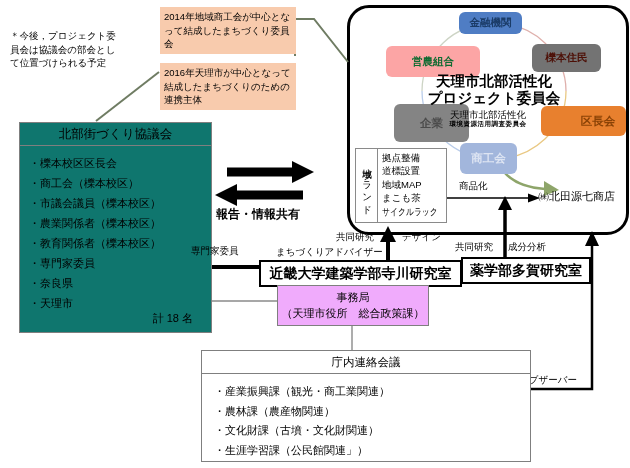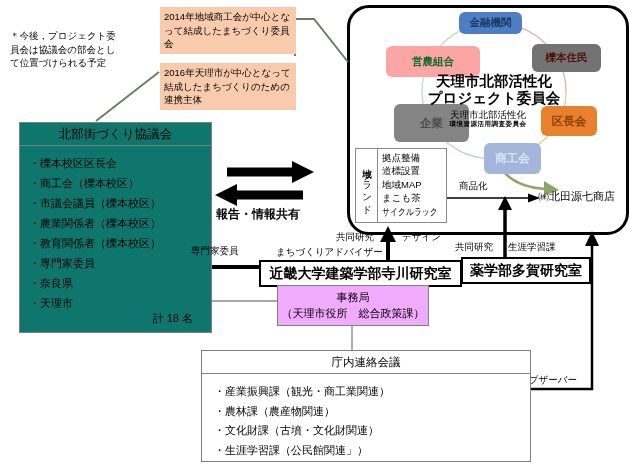--- a/index.html
+++ b/index.html
@@ -25,22 +25,22 @@
   .council .total{position:absolute;right:18px;bottom:6px;font-size:11px;}
 
   
   .proj{left:347px;top:5px;width:276px;height:224px;border:3.5px solid #000;border-radius:22px;background:#fff;}
 
   .node{border-radius:6px;display:flex;align-items:center;justify-content:center;font-size:10.5px;font-weight:bold;}
   .n-finance{left:459px;top:12px;width:63px;height:22px;background:#4f7dc4;color:#1b3c68;}
   .n-farm{left:386px;top:46px;width:94px;height:31px;background:#fca5a5;color:#0e6b31;}
   .n-residents{left:532px;top:44px;width:69px;height:28px;background:#737373;color:#4d0f06;}
   .n-company{left:386px;top:104px;width:75px;height:38px;background:#848484;color:#4b4b4b;font-size:11.5px;margin-left:8px;}
-  .n-ward{left:541px;top:106px;width:56px;height:30px;background:#e8802e;color:#8a4206;font-size:11.5px;}
-  .n-commerce{left:484px;top:143px;width:57px;height:31px;background:#a2b6dc;color:#dde4f2;font-size:11.5px;}
+  .n-ward{left:541px;top:106px;width:56px;height:30px;background:#e8802e;color:#8a4206;font-size:11.5px;padding-left:29px;}
+  .n-commerce{left:460px;top:143px;width:57px;height:31px;background:#a2b6dc;color:#dde4f2;font-size:11.5px;}
 
   .proj-title{left:399px;top:73px;width:190px;text-align:center;font-size:14.5px;font-weight:bold;line-height:17px;}
   .proj-sub1{left:399px;top:109px;width:178px;text-align:center;font-size:9.5px;}
   .proj-sub2{left:399px;top:120px;width:178px;text-align:center;font-size:6.5px;font-weight:bold;letter-spacing:.5px;}
 
   
   .brand{left:355px;top:148px;width:90px;height:73px;border:1px solid #8a8a8a;background:#fff;display:flex;}
   .brand .vlabel{width:21px;border-right:1px solid #8a8a8a;writing-mode:vertical-rl;text-orientation:upright;
     font-size:9.5px;letter-spacing:1px;display:flex;align-items:center;justify-content:center;}
   .brand .bitems{flex:1;padding:2px 0 0 4px;font-size:9.5px;line-height:13.4px;white-space:nowrap;}
@@ -190,21 +190,21 @@
 
   <div class="abs store z3">㈱北田源七商店</div>
   <div class="abs commercial z3 flow">商品化</div>
 
   <div class="abs flow f-report z3">報告・情報共有</div>
   <div class="abs flow f-expert z3">専門家委員</div>
   <div class="abs flow f-advisor z3">まちづくりアドバイザー</div>
   <div class="abs flow f-jrl z3">共同研究</div>
   <div class="abs flow f-design z3">デザイン</div>
   <div class="abs flow f-jrr z3">共同研究</div>
-  <div class="abs flow f-comp z3">生涯学習課</div>
+  <div class="abs flow f-comp z3">成分分析</div>
   <div class="abs flow f-observer z3">オブザーバー</div>
 
   <div class="abs lab lab-arch z3">近畿大学建築学部寺川研究室</div>
   <div class="abs lab lab-pharm z3">薬学部多賀研究室</div>
 
   <div class="abs secretariat z3">
     <div>事務局</div>
     <div>（天理市役所　総合政策課）</div>
   </div>
 

